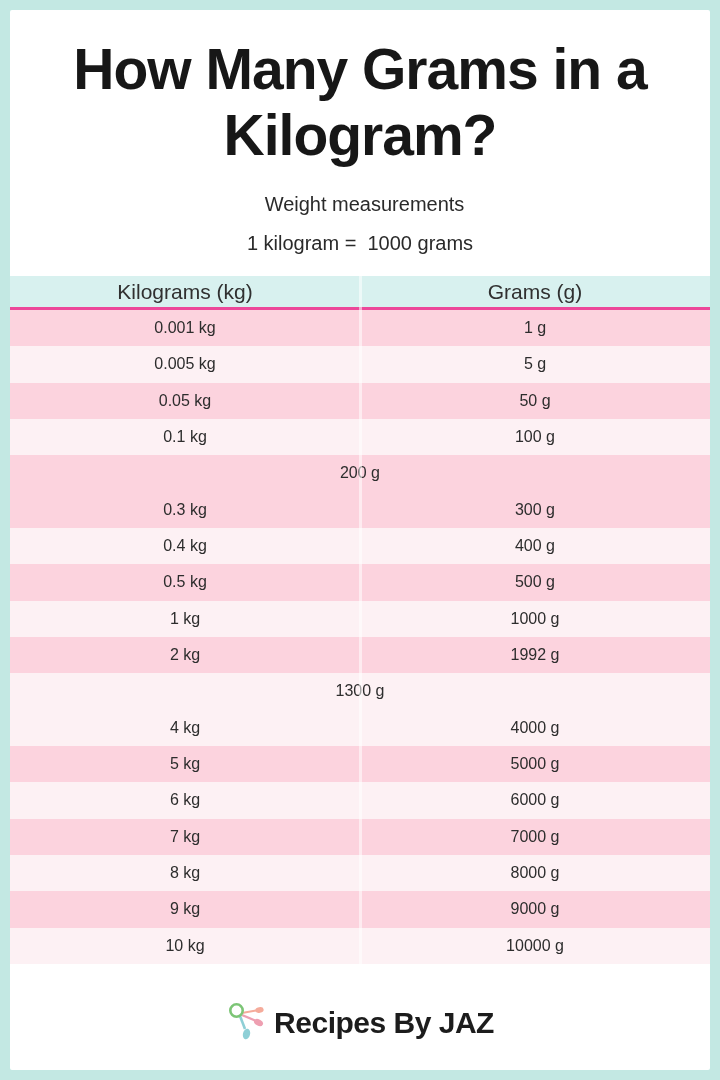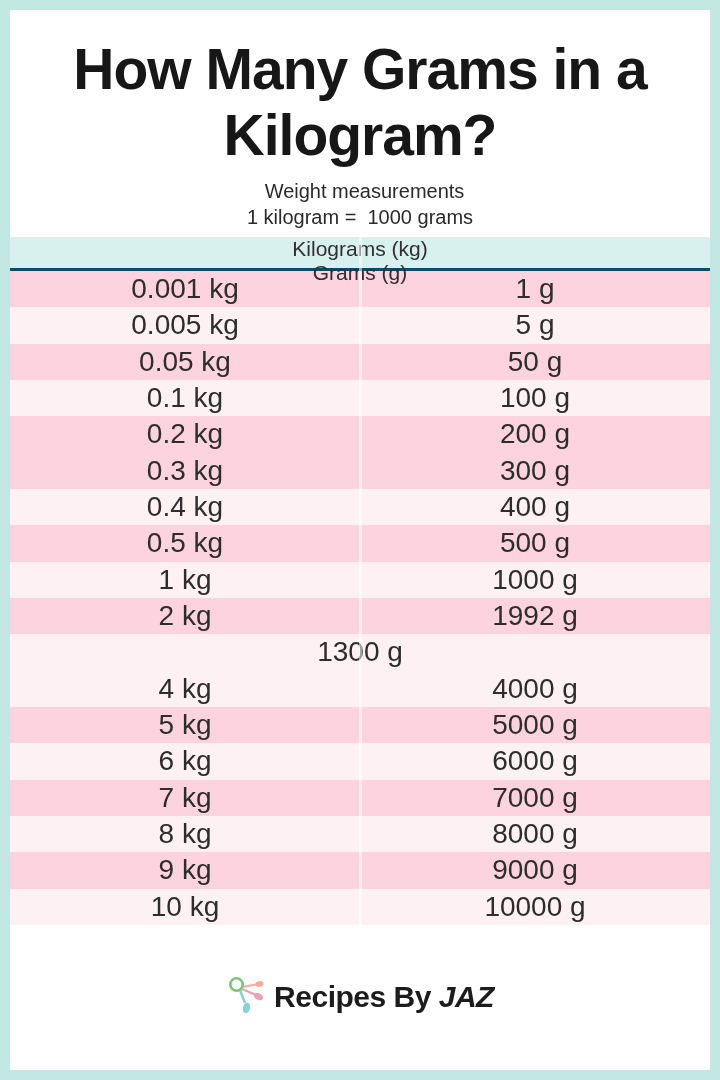--- a/index.html
+++ b/index.html
@@ -24,20 +24,21 @@
     position: absolute;
     left: 10px;
     top: 10px;
     width: 700px;
     height: 1060px;
     background: #ffffff;
     border-radius: 2px;
     display: flex;
     flex-direction: column;
     overflow: hidden;
+    gap: 13px;
   }
   .title {
     margin: 26px 8px 0 8px;
     text-align: center;
     font-weight: 700;
     font-size: 57px;
     line-height: 66px;
     color: #171717;
     letter-spacing: -1px;
   }
@@ -52,22 +53,21 @@
   .subtitle.first { margin-top: 10px; padding-left: 9px; }
   .conversion-table {
     position: relative;
     margin-top: 7px;
     width: 100%;
   }
   .thead {
     display: flex;
     height: 31px;
     background: var(--header-bg, #d8f1ef);
-    border-bottom: 3px solid #0c4a6e;
-    flex-direction: column;
+    border-bottom: 3px solid #ec4899;
   }
   .th {
     flex: 1;
     display: flex;
     align-items: center;
     justify-content: center;
     font-size: 21px;
     color: #303030;
   }
   .tbody { display: block; }
@@ -75,21 +75,21 @@
     display: flex;
     height: 36.33px;
   }
   .tr.pink  { background: var(--row-pink,  #fcd3de); }
   .tr.light { background: var(--row-light, #fdf1f4); }
   .td {
     flex: 1;
     display: flex;
     align-items: center;
     justify-content: center;
-    font-size: 28px;
+    font-size: 16px;
     color: #2d2d2d;
   }
   .column-divider {
     position: absolute;
     top: 0;
     bottom: 0;
     left: calc(50% - 1.5px);
     width: 3px;
     background: rgba(255,255,255,0.55);
     pointer-events: none;
@@ -103,21 +103,21 @@
     min-height: 34px;
   }
   .brand-logo { width: 42px; height: 40px; margin-top: -2px; }
   .brand-text {
     font-size: 30px;
     font-weight: 700;
     color: #1c1c1c;
     letter-spacing: -0.5px;
     white-space: pre;
   }
-  .brand-text .suffix { font-style: italic; }
+  .brand-text .suffix { }
 </style>
 </head>
 <body>
 
 <div class="frame">
   <div class="card">
 
     <h1 class="title">
       <span>How Many Grams in a</span>
       <span>Kilogram?</span>
@@ -142,21 +142,20 @@
           </div>
           <div class="tr pink">
             <div class="td">0.05 kg</div>
             <div class="td">50 g</div>
           </div>
           <div class="tr light">
             <div class="td">0.1 kg</div>
             <div class="td">100 g</div>
           </div>
           <div class="tr pink">
-            <div class="td">0.2 kg</div>
             <div class="td">200 g</div>
           </div>
           <div class="tr pink">
             <div class="td">0.3 kg</div>
             <div class="td">300 g</div>
           </div>
           <div class="tr light">
             <div class="td">0.4 kg</div>
             <div class="td">400 g</div>
           </div>

